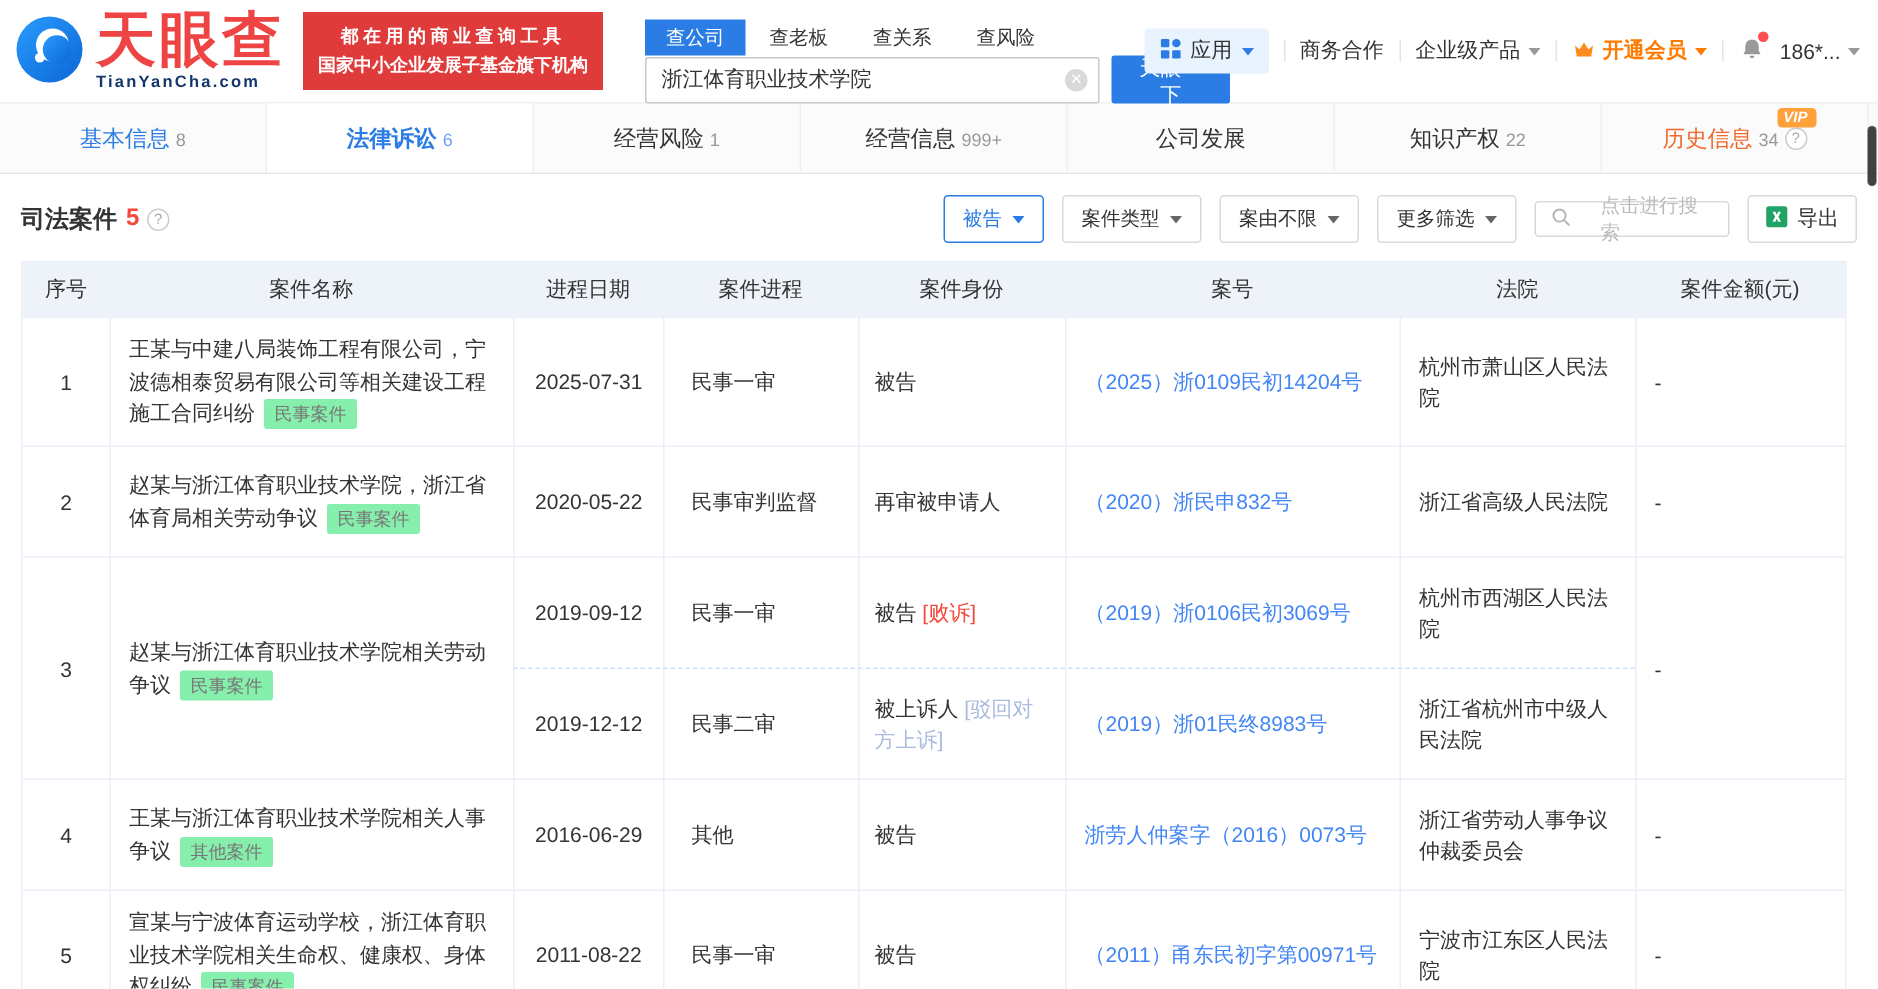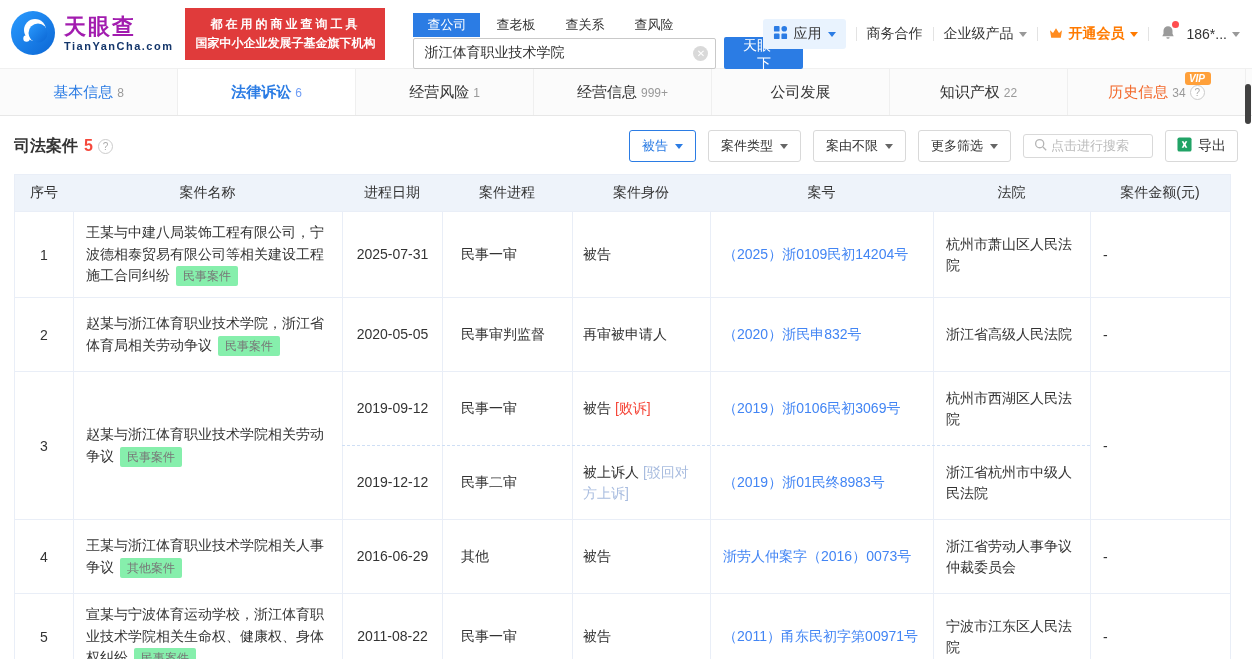--- a/index.html
+++ b/index.html
@@ -3,21 +3,21 @@
 <meta charset="utf-8">
 <style>
   * { margin:0; padding:0; box-sizing:border-box; }
   html,body { width:1252px; height:659px; overflow:hidden; background:#fff;
     font-family:"Liberation Sans","DejaVu Sans",sans-serif; color:#333; font-size:14px; }
 
   
   .hdr { height:68px; display:flex; align-items:center; padding-left:10px; position:relative; background:#fff; }
   .logo-wrap { display:flex; align-items:center; gap:8px; }
   .brand-block { display:flex; flex-direction:column; line-height:1; }
-  .brand-cn { font-size:22px; font-weight:bold; color:#a21caf; letter-spacing:2px; }
+  .brand-cn { font-size:40px; font-weight:bold; color:#ef4444; letter-spacing:2px; }
   .brand-dom { font-size:11px; color:#14366b; letter-spacing:1.5px; margin-top:3px; font-weight:bold; }
   .promo { background:#e03b3b; color:#fff; font-size:12px; font-weight:bold; padding:7px 10px; margin-left:12px; line-height:1.6; text-align:center; }
   .promo .l1 { letter-spacing:3px; }
   .search-area { margin-left:28px; width:390px; }
   .stabs { display:flex; gap:2px; margin-bottom:0; }
   .stab { font-size:13px; padding:3px 14px; cursor:pointer; color:#333;margin-top:14px; }
   .stab.active { background:#2b7ce4; color:#fff; }
   .srow { display:flex; align-items:center; }
   .sinput-wrap { position:relative; width:303px; }
   .sinput { width:303px; height:31px; border:1px solid #c9c9c9; border-radius:2px; padding:0 30px 0 10px; font-size:14px; color:#333; outline:none; font-family:inherit; }
@@ -49,21 +49,21 @@
 
   
   .toolbar { display:flex; align-items:center; margin:14px 14px 12px 14px; height:32px; }
   .tb-title { font-size:16px; font-weight:bold; color:#333; }
   .tb-count { font-size:16px; font-weight:bold; color:#f5483b; margin:0 5px 0 6px; }
   .tb-right { margin-left:auto; display:flex; align-items:center; }
   .fbtn { height:32px; padding:0 12px; border:1px solid #d9d9d9; border-radius:3px; background:#fff; display:flex; align-items:center; gap:7px; font-size:13px; color:#333; cursor:pointer; margin-left:12px; }
   .fbtn .caret { border-top-color:#666; }
   .fbtn.primary { color:#2b7ce4; border-color:#2b7ce4; }
   .fbtn.primary .caret { border-top-color:#2b7ce4; }
-  .tb-search { height:24px; width:130px; border:1px solid #d9d9d9; border-radius:3px; display:flex; align-items:center; gap:4px; padding:0 10px; color:#bbb; font-size:13px; margin-left:12px; cursor:text; }
+  .tb-search { height:24px; width:130px; border:1px solid #d9d9d9; border-radius:3px; display:flex; align-items:center; gap:20px; padding:0 10px; color:#bbb; font-size:13px; margin-left:12px; cursor:text; }
   .export-btn { height:32px; border:1px solid #d9d9d9; border-radius:3px; display:flex; align-items:center; gap:6px; padding:0 11px; font-size:14px; color:#333; background:#fff; cursor:pointer; margin-left:12px; }
 
   
   .case-table { margin:0 14px; border:1px solid #e9eef7; width:1217px; }
   .thead { display:flex; background:#eef3fa; height:36px; align-items:stretch; font-size:14px; color:#333; }
   .thead > div { display:flex; align-items:center; justify-content:center; }
   .w0{width:58px;} .w1{width:269px;} .w2{width:100px;} .w3{width:130px;}
   .w4{width:138px;} .w5{width:223px;} .w6{width:157px;} .w7{flex:1;}
   .trow { display:flex; border-top:1px solid #e9eef7; align-items:stretch; }
   .c-no { width:58px; display:flex; align-items:center; justify-content:center; color:#333; }
@@ -280,21 +280,21 @@
         </div>
         <div class="c-amount">-</div>
       </div>
       <div class="trow">
         <div class="c-no">2</div>
         <div class="c-name">
           <span class="inner">赵某与浙江体育职业技术学院，浙江省体育局相关劳动争议<span class="tag">民事案件</span></span>
         </div>
         <div class="entries">
           <div class="entry">
-            <div class="ecell e-date">2020-05-05</div>
+            <div class="ecell e-date">2020-05-22</div>
             <div class="ecell e-stage">民事审判监督</div>
             <div class="ecell e-role">
               <span>再审被申请人</span>
             </div>
             <div class="ecell e-caseno">
               <span>（2020）浙民申832号</span>
             </div>
             <div class="ecell e-court">浙江省高级人民法院</div>
           </div>
         </div>

